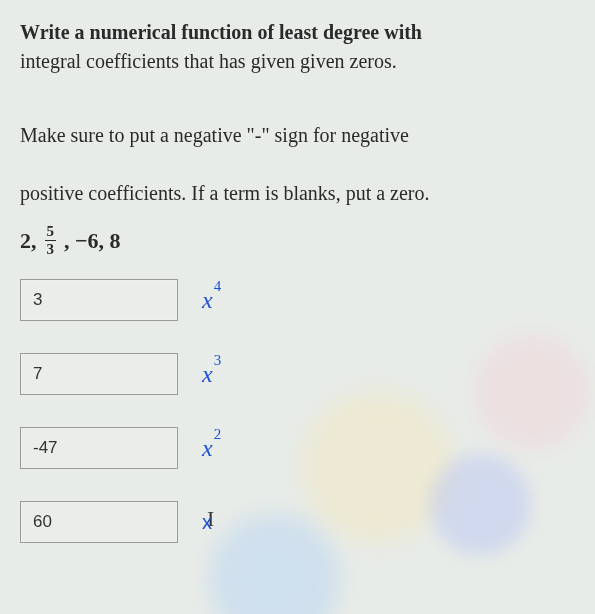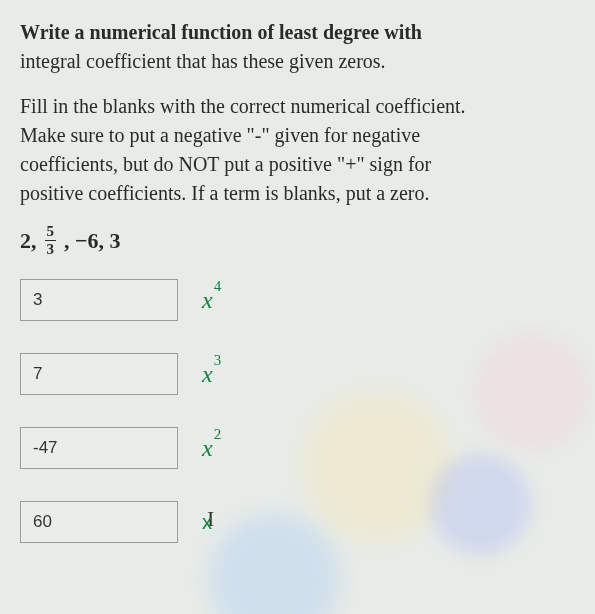--- a/index.html
+++ b/index.html
@@ -55,21 +55,21 @@
       font-size: 17px;
       color: #333;
       padding: 0 12px;
       display: flex; align-items: center;
       box-shadow: inset 0 0 0 1px rgba(255,255,255,0.2);
     }
     .term {
       font-family: 'Times New Roman', serif;
       font-style: italic;
       font-size: 24px;
-      color: #15803d;
+      color: #1d4ed8;
       position: relative;
     }
     .term sup {
       font-size: 15px; font-style: normal;
       position: relative; top: -8px; left: 1px;
     }
     .term-x { font-size: 20px; font-style: normal; font-family: Arial, sans-serif; }
     .cursor {
       position: absolute;
       left: 187px;
@@ -79,37 +79,37 @@
       color: #333;
       pointer-events: none;
     }
   </style>
 </head>
 <body>
 <div class="content">
 
   <p class="para">
     <span class="bold">Write a numerical function of least degree with</span><br>
-    <span>integral coefficient that has these given zeros.</span>
+    <span>integral coefficients that has given given zeros.</span>
   </p>
 
   <p class="para">
-    <span>Fill in the blanks with the correct numerical coefficient.</span><br>
-    <span>Make sure to put a negative "-" given for negative</span><br>
-    <span>coefficients, but do NOT put a  positive "+" sign for</span><br>
+    <br>
+    <span>Make sure to put a negative "-" sign for negative</span><br>
+    <br>
     <span>positive coefficients. If a term is blanks, put a zero.</span>
   </p>
 
   <div class="zeros">
     <span>2, </span>
     <span class="frac">
       <span class="num">5</span>
       <span class="den">3</span>
     </span>
-    <span>, −6, 3</span>
+    <span>, −6, 8</span>
   </div>
 
   <div class="row">
     <div class="field">3</div>
     <span class="term">
       <span>x</span><sup>4</sup>
     </span>
   </div>
 
   <div class="row">

